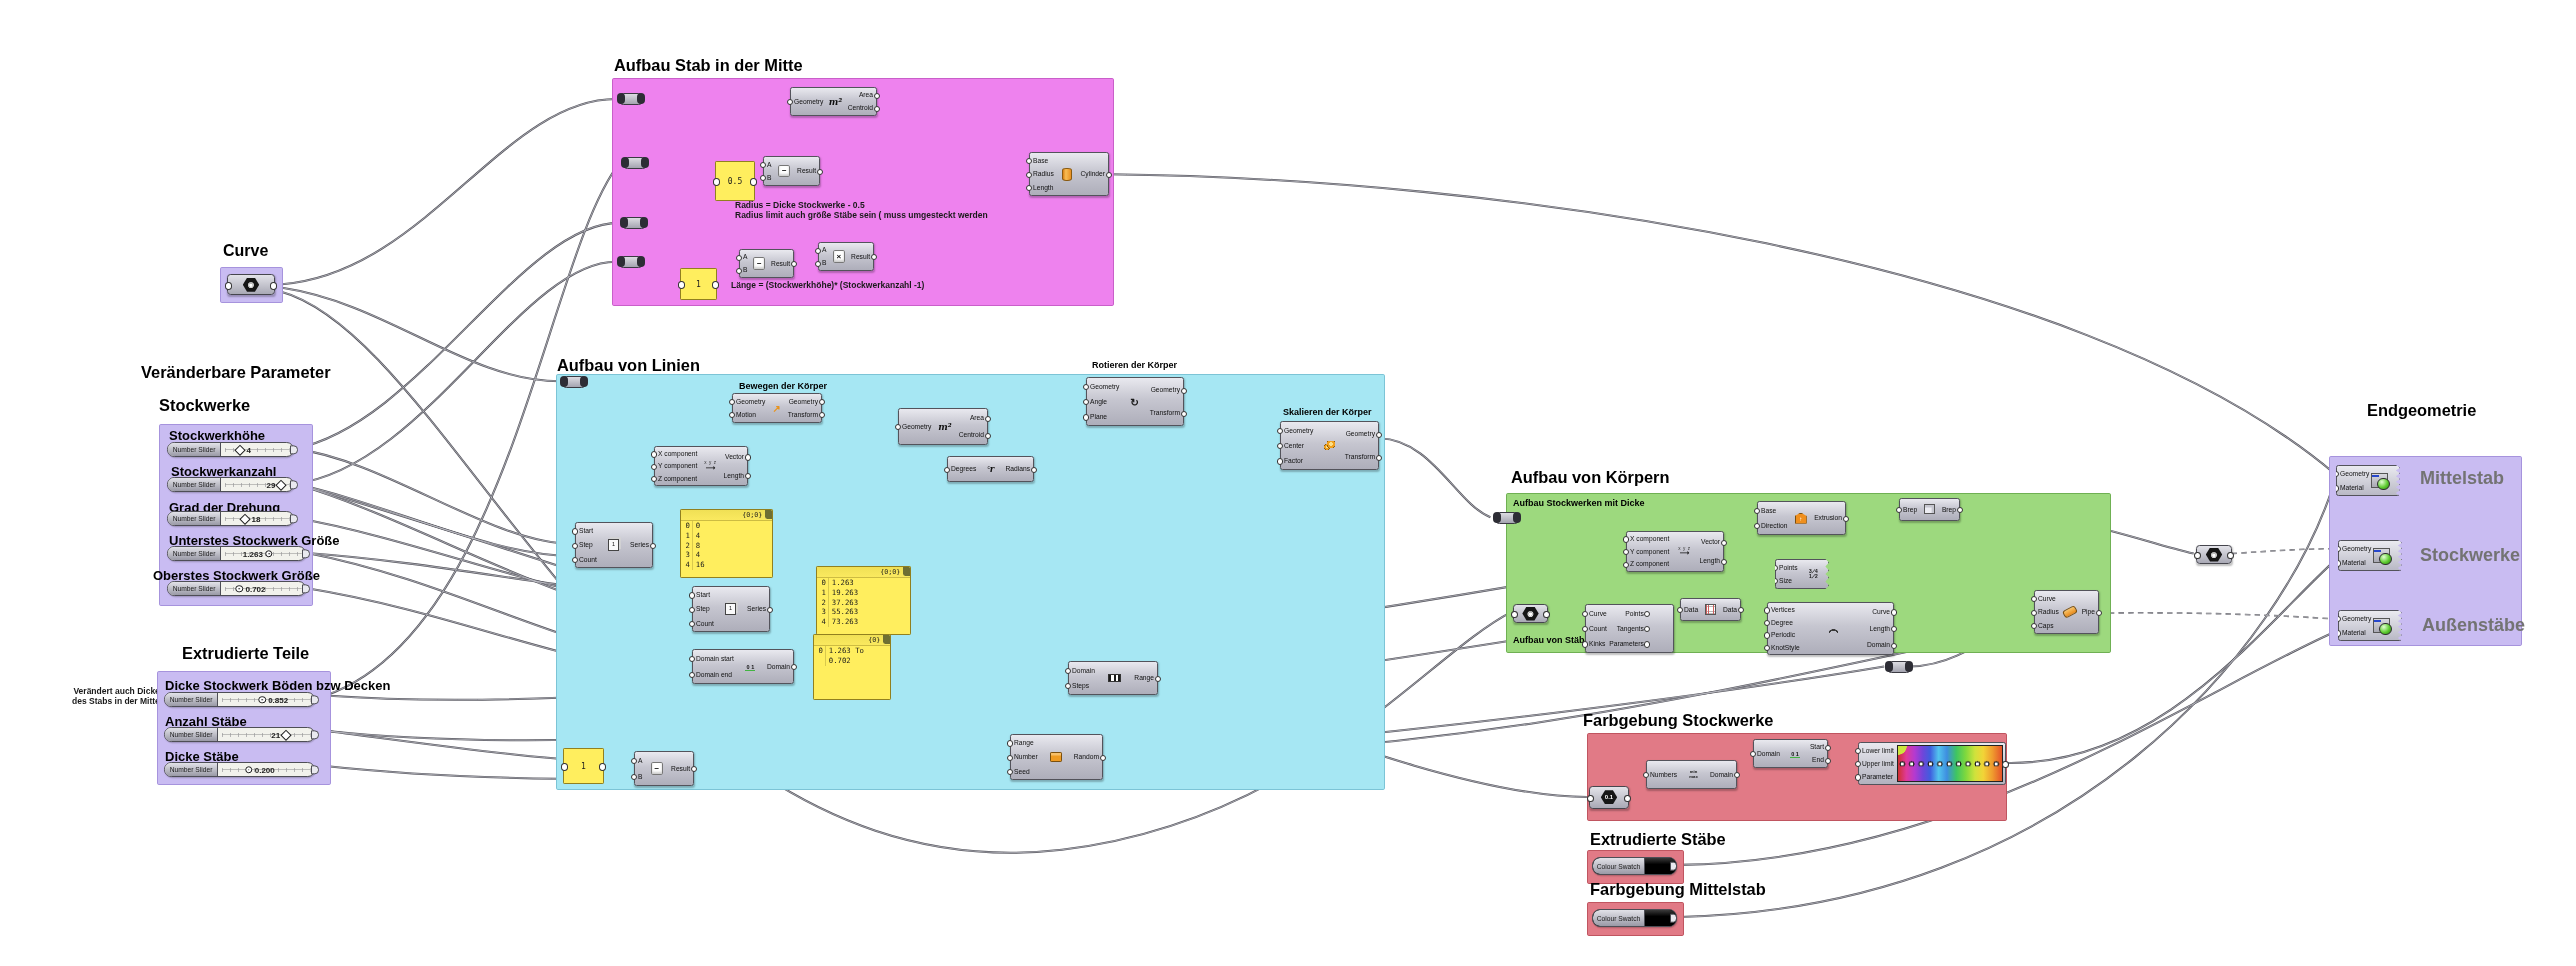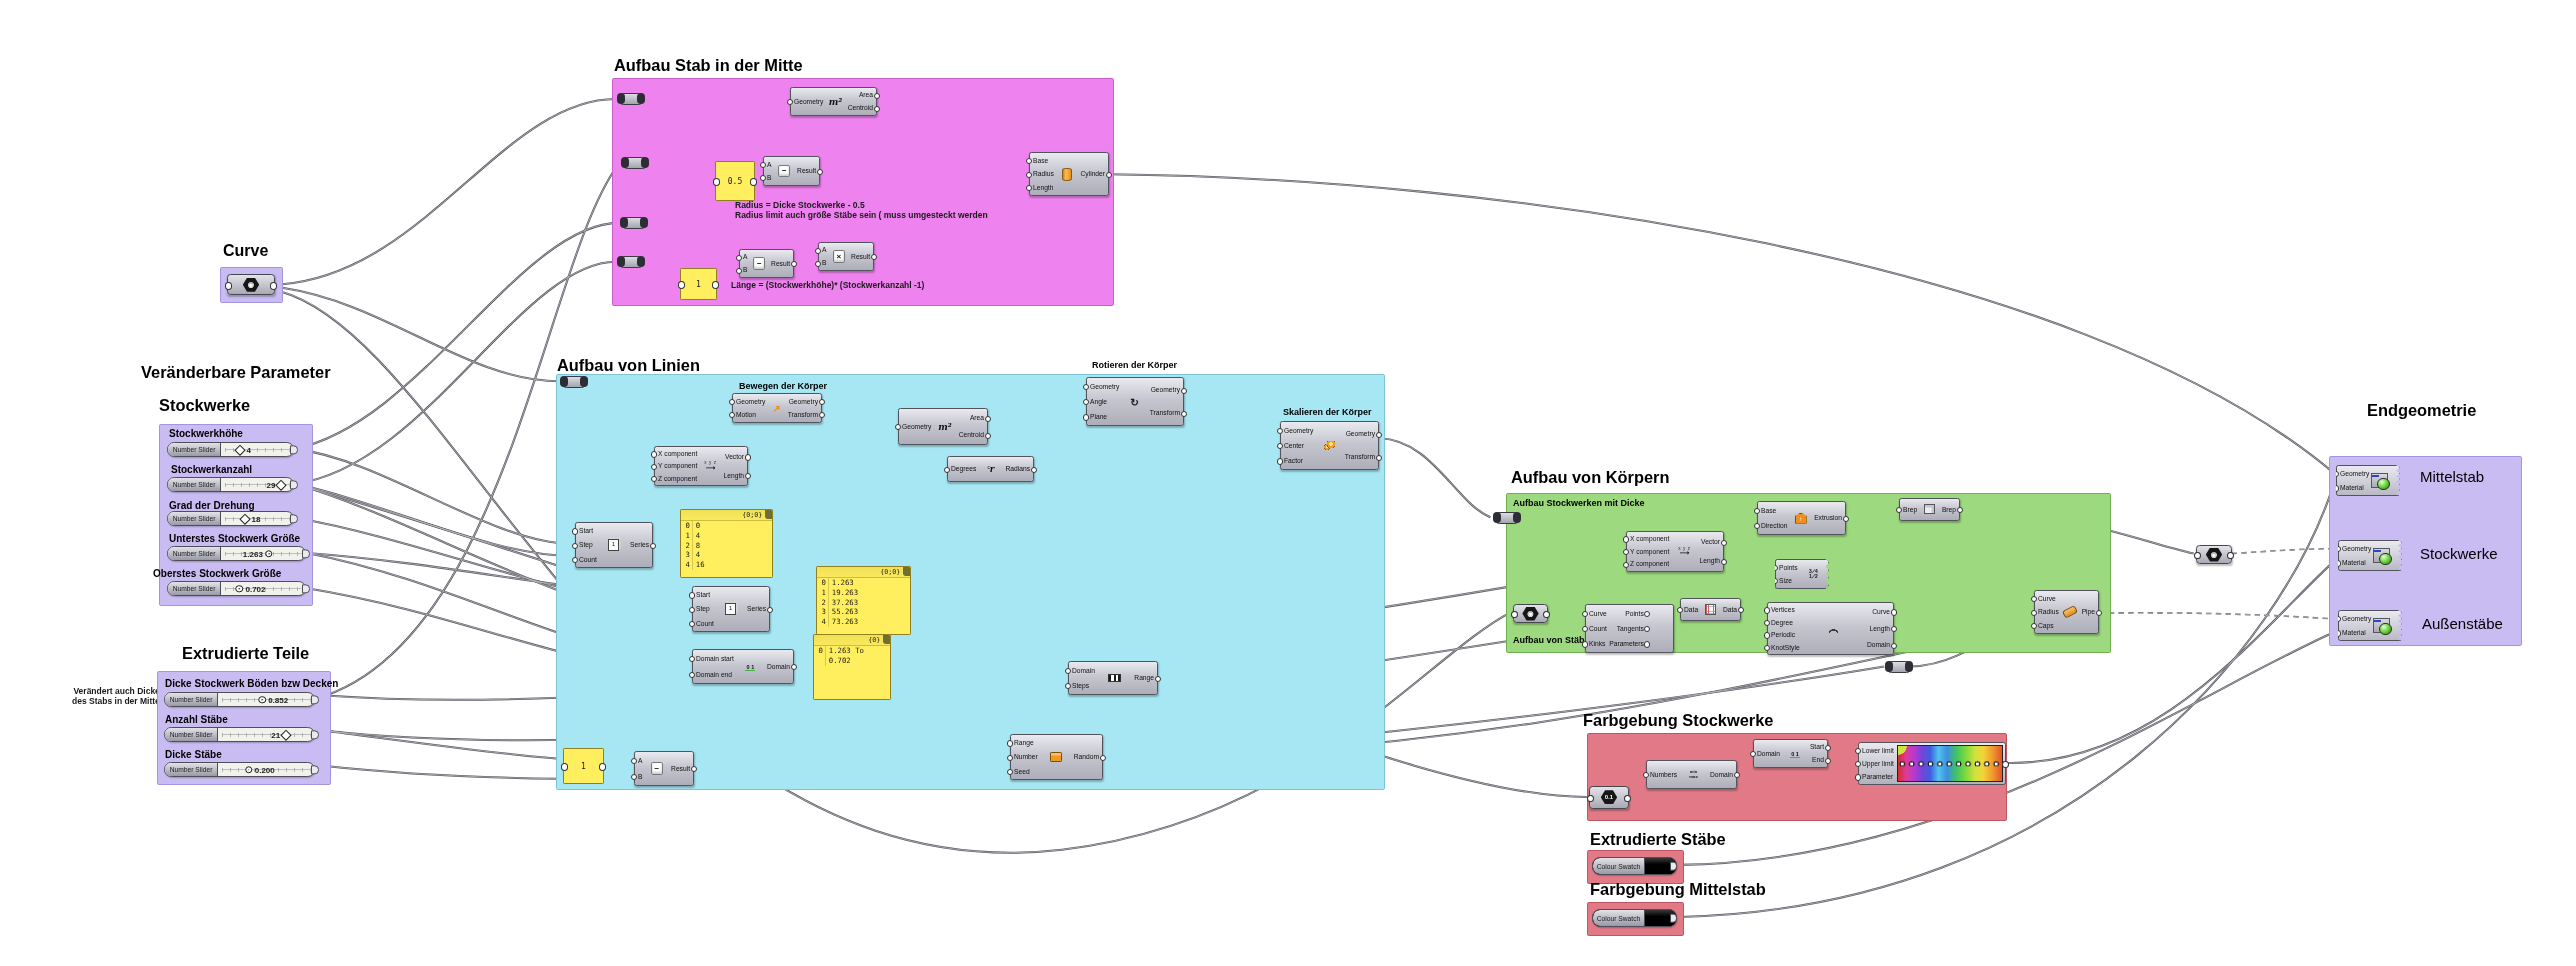--- a/index.html
+++ b/index.html
@@ -14,21 +14,21 @@
   .gbox{position:absolute;border-radius:1.8px;border:0.6px solid rgba(0,0,0,.28);}
   .gb-magenta{background:#ee82ee;border-color:#c95fc9;}
   .gb-purple{background:#c9bcf2;border-color:#a693dd;}
   .gb-cyan{background:#a6e7f3;border-color:#7cc4d6;}
   .gb-green{background:#9dd97e;border-color:#6fb053;}
   .gb-red{background:#e17a86;border-color:#c05560;}
 
   .title{position:absolute;font-size:16.4px;font-weight:600;color:#000;white-space:nowrap;}
   .subtitle{position:absolute;font-size:9px;font-weight:bold;color:#000;white-space:nowrap;}
   .note{position:absolute;font-size:8.5px;font-weight:bold;color:#1a1a1a;white-space:nowrap;line-height:10.3px;}
-  .biglabel{position:absolute;font-size:15px;font-weight:normal;color:#000000;white-space:nowrap;}
+  .biglabel{position:absolute;font-size:18px;font-weight:bold;color:#737373;white-space:nowrap;}
 
   .c{position:absolute;background:linear-gradient(180deg,#e9e9ef 0%,#c6c6d0 45%,#aeaeba 100%);
      border:0.6px solid #53535b;border-radius:2.4px;display:flex;align-items:stretch;
      font-size:6.7px;color:#101010;box-shadow:0.6px 1.2px 1.8px rgba(0,0,0,.25);}
   .ci,.co{display:flex;flex-direction:column;justify-content:space-around;padding:0.6px 1.2px;}
   .ci span,.co span{position:relative;white-space:nowrap;line-height:7.3px;}
   .ci span{text-align:left;padding-left:1.8px;}
   .co span{text-align:right;padding-right:1.8px;}
   .ci span::before,.co span::after{content:"";position:absolute;top:50%;margin-top:-2.4px;width:4.2px;height:4.2px;
      background:#fff;border:0.6px solid #333;border-radius:50%;}
@@ -57,21 +57,21 @@
      text-align:right;padding:0.6px 9.7px 0 0;font-size:6.7px;position:relative;}
   .panel .hd::after{content:"";position:absolute;right:0;top:0;width:6.7px;height:8.5px;background:#6f6f33;border-radius:0 1.2px 0 2.4px;}
   .panel .row{display:flex;line-height:9.7px;}
   .panel .row .ix{width:9px;text-align:right;padding-right:1.8px;border-right:0.6px solid #d9c94c;margin-right:3px;flex:none;}
   .vpanel{position:absolute;background:#ffee5e;border:0.6px solid #91801f;border-radius:1.2px;
      font-family:"DejaVu Sans Mono",monospace;font-size:8px;color:#1c1c1c;display:flex;align-items:center;justify-content:center;}
   .vpanel::before,.vpanel::after{content:"";position:absolute;top:50%;margin-top:-2.7px;width:4.9px;height:5.5px;background:#fff;border:0.6px solid #333;border-radius:50%;}
   .vpanel::before{left:-3px;}
   .vpanel::after{right:-3px;}
 
-  .slabel{position:absolute;font-size:10px;font-weight:bold;white-space:nowrap;color:#000;text-align:right;}
+  .slabel{position:absolute;font-size:13px;font-weight:bold;white-space:nowrap;color:#000;text-align:right;}
   .slider{position:absolute;height:13.4px;border:0.9px solid #4e4e56;border-radius:7.3px;background:#f2f2ec;display:flex;box-shadow:0.6px 1.2px 1.2px rgba(0,0,0,.2);}
   .slider::after{content:"";position:absolute;right:-4.9px;top:50%;transform:translateY(-50%);width:5.5px;height:7.3px;
      background:#e9e9ef;border:0.6px solid #4e4e56;border-radius:0 4.2px 4.2px 0;}
   .slider .sl{width:52px;flex:none;background:linear-gradient(180deg,#e2e2e8,#9a9aa6);border-right:0.9px solid #4e4e56;
      border-radius:6px 0 0 6px;font-size:6.7px;display:flex;align-items:center;justify-content:center;color:#1a1a1a;}
   .slider .sr{flex:1;position:relative;border-radius:0 6px 6px 0;
      background:linear-gradient(#9a9a9a,#9a9a9a) 3.6px 50%/calc(100% - 7.3px) 0.6px no-repeat,
        repeating-linear-gradient(90deg,#b5b5b5 0 0.6px,transparent 0.6px 8px) 3.6px 50%/calc(100% - 7.3px) 4.2px no-repeat;}
   .knob{position:absolute;top:50%;width:5.5px;height:5.5px;border:1.5px solid #1e1e1e;background:#fff;transform:translate(-50%,-50%) rotate(45deg);}
   .knob.circle{border-radius:50%;transform:translate(-50%,-50%);}

